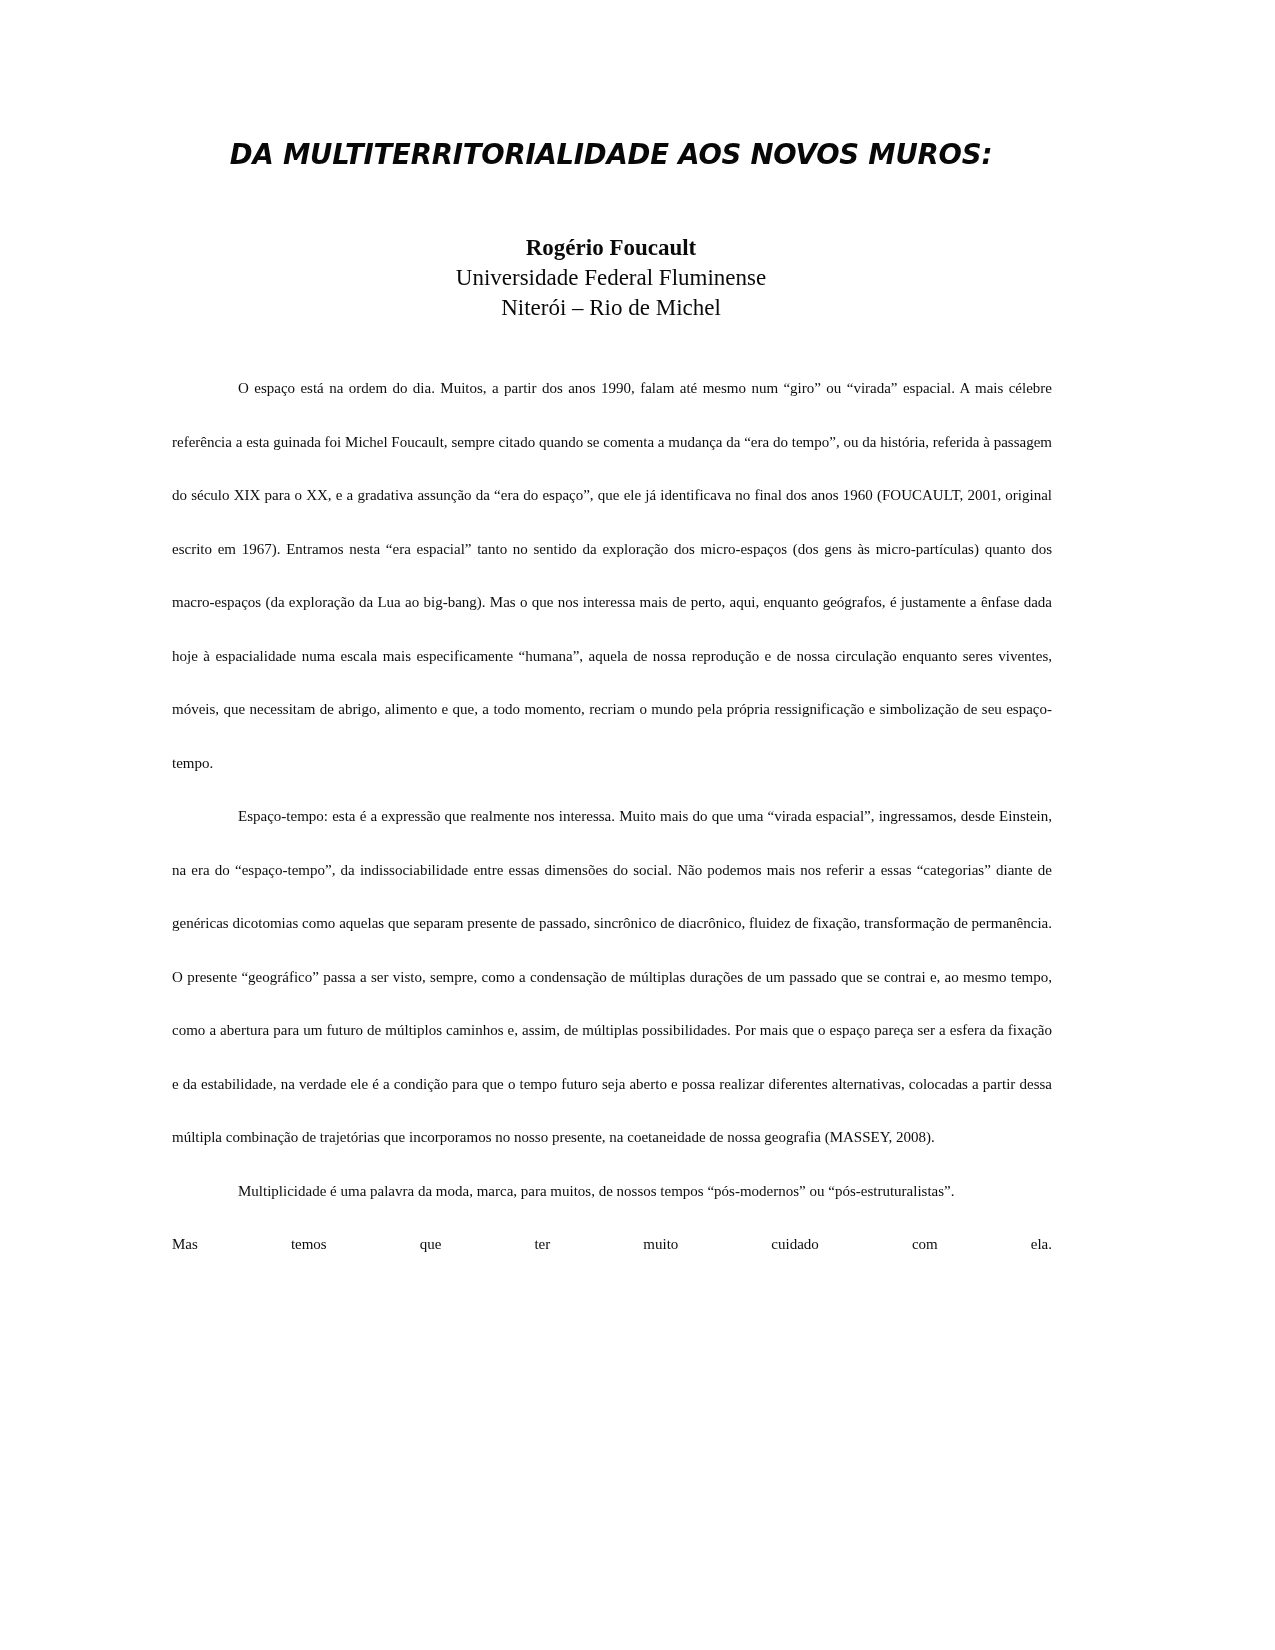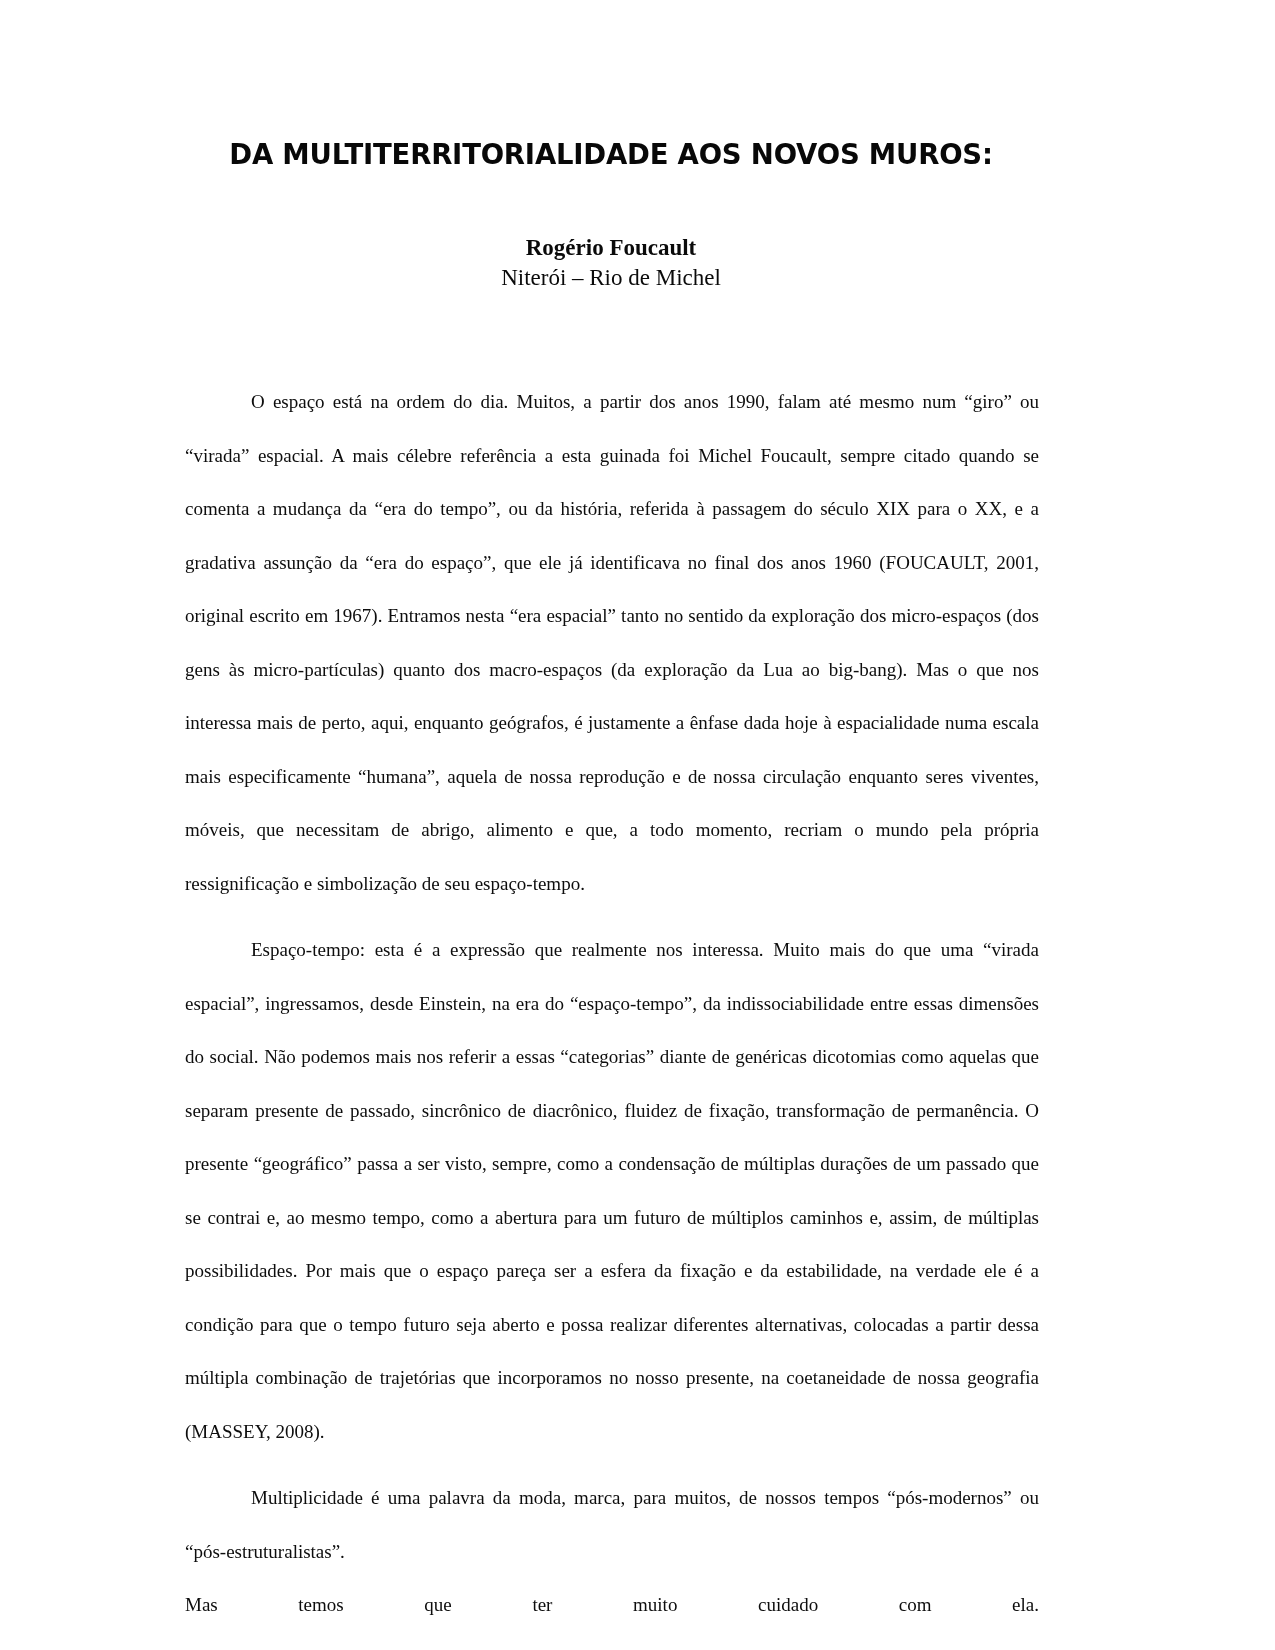--- a/index.html
+++ b/index.html
@@ -34,20 +34,21 @@
     text-align: center;
   }
   .doc-title-line {
     font-family: "DejaVu Sans", sans-serif;
     font-weight: bold;
     font-size: 27.5px;
     line-height: 37px;
     letter-spacing: -0.2px;
     color: #080808;
     white-space: nowrap;
+    font-style: italic;
   }
   .doc-title-line.line2 {
     letter-spacing: -0.3px;
   }
 
   
   .author-block {
     position: absolute;
     left: 172px;
     top: 233px;
@@ -71,26 +72,26 @@
 
   
   .body-block {
     position: absolute;
     left: 172px;
     top: 362px;
     width: 880px;
   }
   .para {
     font-family: "Liberation Serif", "DejaVu Serif", serif;
-    font-size: 19px;
+    font-size: 15px;
     line-height: 53.5px;
     text-align: justify;
     text-justify: inter-word;
     text-indent: 66px;
-    margin: 13px;
+    margin: 0;
     color: #0d0d0d;
     hyphens: none;
   }
   .para:last-child {
     text-align: justify;
   }
   
   .para .forced-line {
     display: block;
     text-align: justify;
@@ -106,20 +107,21 @@
 <body>
 
 <div class="page">
 
   <div class="title-block">
     <div class="doc-title-line line1">DA MULTITERRITORIALIDADE AOS NOVOS MUROS:</div>
   </div>
 
   <div class="author-block">
     <div class="author-name">Rogério Foucault</div>
+    <div class="author-affil">Universidade Federal Fluminense</div>
     <div class="author-affil">Niterói – Rio de Michel</div>
   </div>
 
   <div class="body-block">
     <p class="para">O espaço está na ordem do dia. Muitos, a partir dos anos 1990, falam até mesmo num “giro” ou “virada” espacial. A mais célebre referência a esta guinada foi Michel Foucault, sempre citado quando se comenta a mudança da “era do tempo”, ou da história, referida à passagem do século XIX para o XX, e a gradativa assunção da “era do espaço”, que ele já identificava no final dos anos 1960 (FOUCAULT, 2001, original escrito em 1967). Entramos nesta “era espacial” tanto no sentido da exploração dos micro-espaços (dos gens às micro-partículas) quanto dos macro-espaços (da exploração da Lua ao big-bang). Mas o que nos interessa mais de perto, aqui, enquanto geógrafos, é justamente a ênfase dada hoje à espacialidade numa escala mais especificamente “humana”, aquela de nossa reprodução e de nossa circulação enquanto seres viventes, móveis, que necessitam de abrigo, alimento e que, a todo momento, recriam o mundo pela própria ressignificação e simbolização de seu espaço-tempo.</p>
     <p class="para">Espaço-tempo: esta é a expressão que realmente nos interessa. Muito mais do que uma “virada espacial”, ingressamos, desde Einstein, na era do “espaço-tempo”, da indissociabilidade entre essas dimensões do social. Não podemos mais nos referir a essas “categorias” diante de genéricas dicotomias como aquelas que separam presente de passado, sincrônico de diacrônico, fluidez de fixação, transformação de permanência. O presente “geográfico” passa a ser visto, sempre, como a condensação de múltiplas durações de um passado que se contrai e, ao mesmo tempo, como a abertura para um futuro de múltiplos caminhos e, assim, de múltiplas possibilidades. Por mais que o espaço pareça ser a esfera da fixação e da estabilidade, na verdade ele é a condição para que o tempo futuro seja aberto e possa realizar diferentes alternativas, colocadas a partir dessa múltipla combinação de trajetórias que incorporamos no nosso presente, na coetaneidade de nossa geografia (MASSEY, 2008).</p>
     <p class="para">Multiplicidade é uma palavra da moda, marca, para muitos, de nossos tempos “pós-modernos” ou “pós-estruturalistas”. <span class="forced-line">Mas temos que ter muito cuidado com ela.</span></p>
   </div>
 
 </div>

